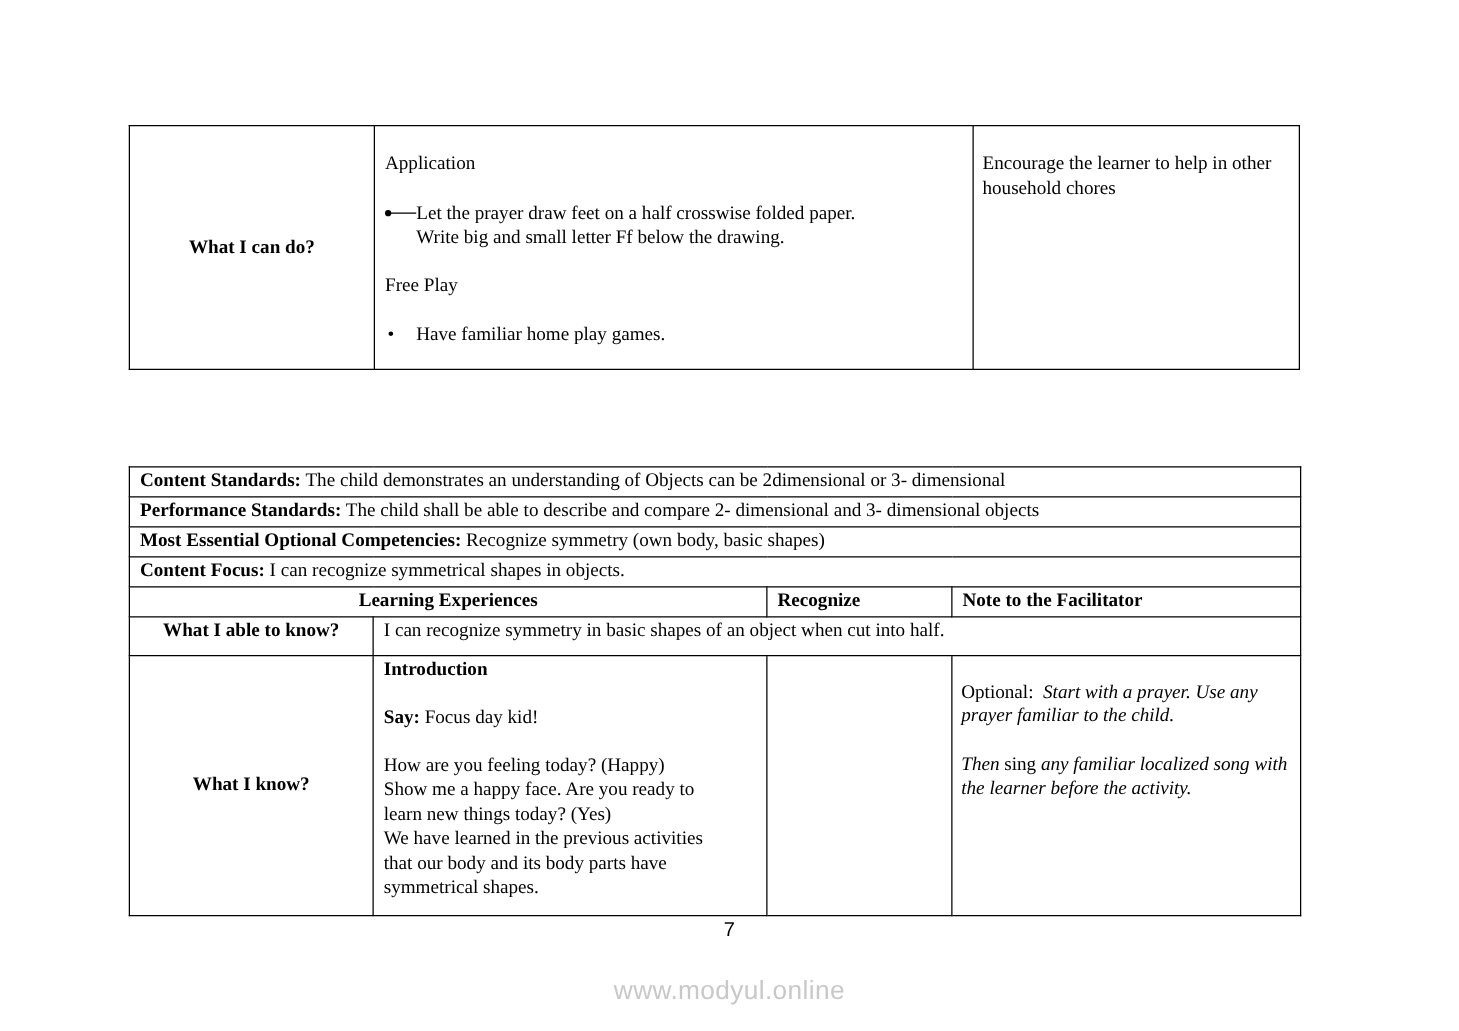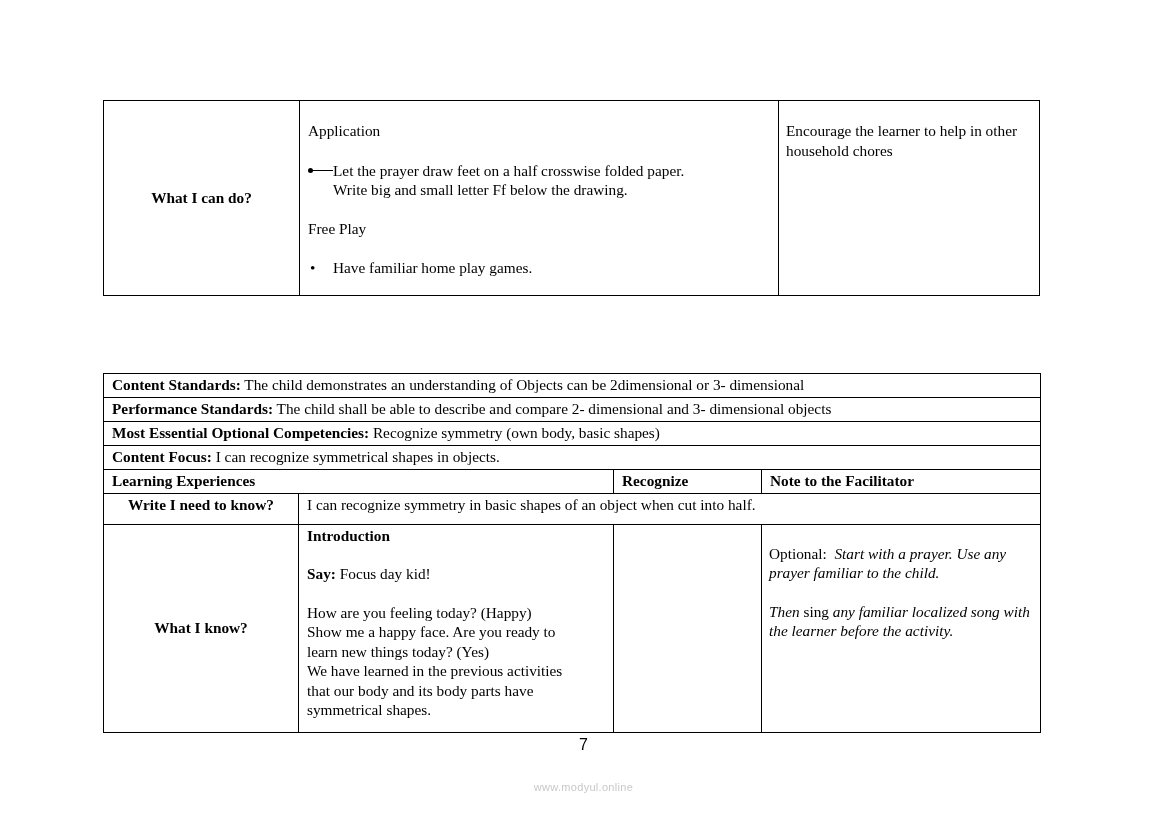--- a/index.html
+++ b/index.html
@@ -19,32 +19,32 @@
   .bullet-row { position: relative; padding-left: 25px; }
   .dash-mark { display: inline-block; position: absolute; left: 1px; top: 9px; width: 24px; height: 1px; background: #000; }
   .dash-mark::before { content: ""; position: absolute; left: -1px; top: -2px; width: 5px; height: 5px; border-radius: 50%; background: #000; }
   .dot { position: absolute; left: 2px; top: 0; }
 
   
   #t2 { left: 103px; top: 373px; width: 937px; }
   #t2 td { padding: 1px 8px 2px 8px; }
   #t2 .full { height: 20px; }
   #t2 .hdr { font-weight: bold; }
-  #t2 .center { text-align: left; }
+  #t2 .center { text-align: center; }
   #t2 .lbl { width: 179px; text-align: center; font-weight: bold; vertical-align: middle; }
   #t2 .need-row td { height: 27px; vertical-align: top; padding-top: 1px; }
   #t2 .know-row td { height: 186px; }
   #t2 .know-row td.lbl { vertical-align: middle; }
   #t2 .intro { padding-top: 1px; }
   #t2 td.notes2 { padding-top: 19px; padding-left: 7px; }
 
   .page-no { position: absolute; left: 0; width: 1167px; top: 736px; text-align: center;
              font-family: "Liberation Sans", "DejaVu Sans", sans-serif; font-size: 16px; }
   .watermark { position: absolute; left: 0; width: 1167px; top: 781px; text-align: center;
-               font-family: "Liberation Sans", "DejaVu Sans", sans-serif; font-size: 11px; color: #c8c8c8; letter-spacing: 0.3px; }
+               font-family: "Liberation Sans", "DejaVu Sans", sans-serif; font-size: 21px; color: #c8c8c8; letter-spacing: 0.3px; }
 </style>
 </head>
 <body>
 
 <table id="t1">
   <tbody>
       <tr>
     <td class="lbl">What I can do?</td>
     <td class="act">
       <p class="p">Application</p>
@@ -89,21 +89,21 @@
   </tr>
   <tr>
     <td colspan="4" class="full"><b>Content Focus:</b><span> I can recognize symmetrical shapes in objects.</span></td>
   </tr>
   <tr>
     <td colspan="2" class="hdr center">Learning Experiences</td>
     <td class="hdr">Recognize</td>
     <td class="hdr">Note to the Facilitator</td>
   </tr>
   <tr class="need-row">
-    <td class="lbl" style="vertical-align:top">Write I need to know?</td>
+    <td class="lbl" style="vertical-align:top">What I able to know?</td>
     <td colspan="3">I can recognize symmetry in basic shapes of an object when cut into half.</td>
   </tr>
   <tr class="know-row">
     <td class="lbl">What I know?</td>
     <td class="intro">
       <div class="b">Introduction</div>
       <div style="height:19px"></div>
       <div><b>Say:</b><span> Focus day kid!</span></div>
       <div style="height:19px"></div>
       <div>How are you feeling today? (Happy)</div>

